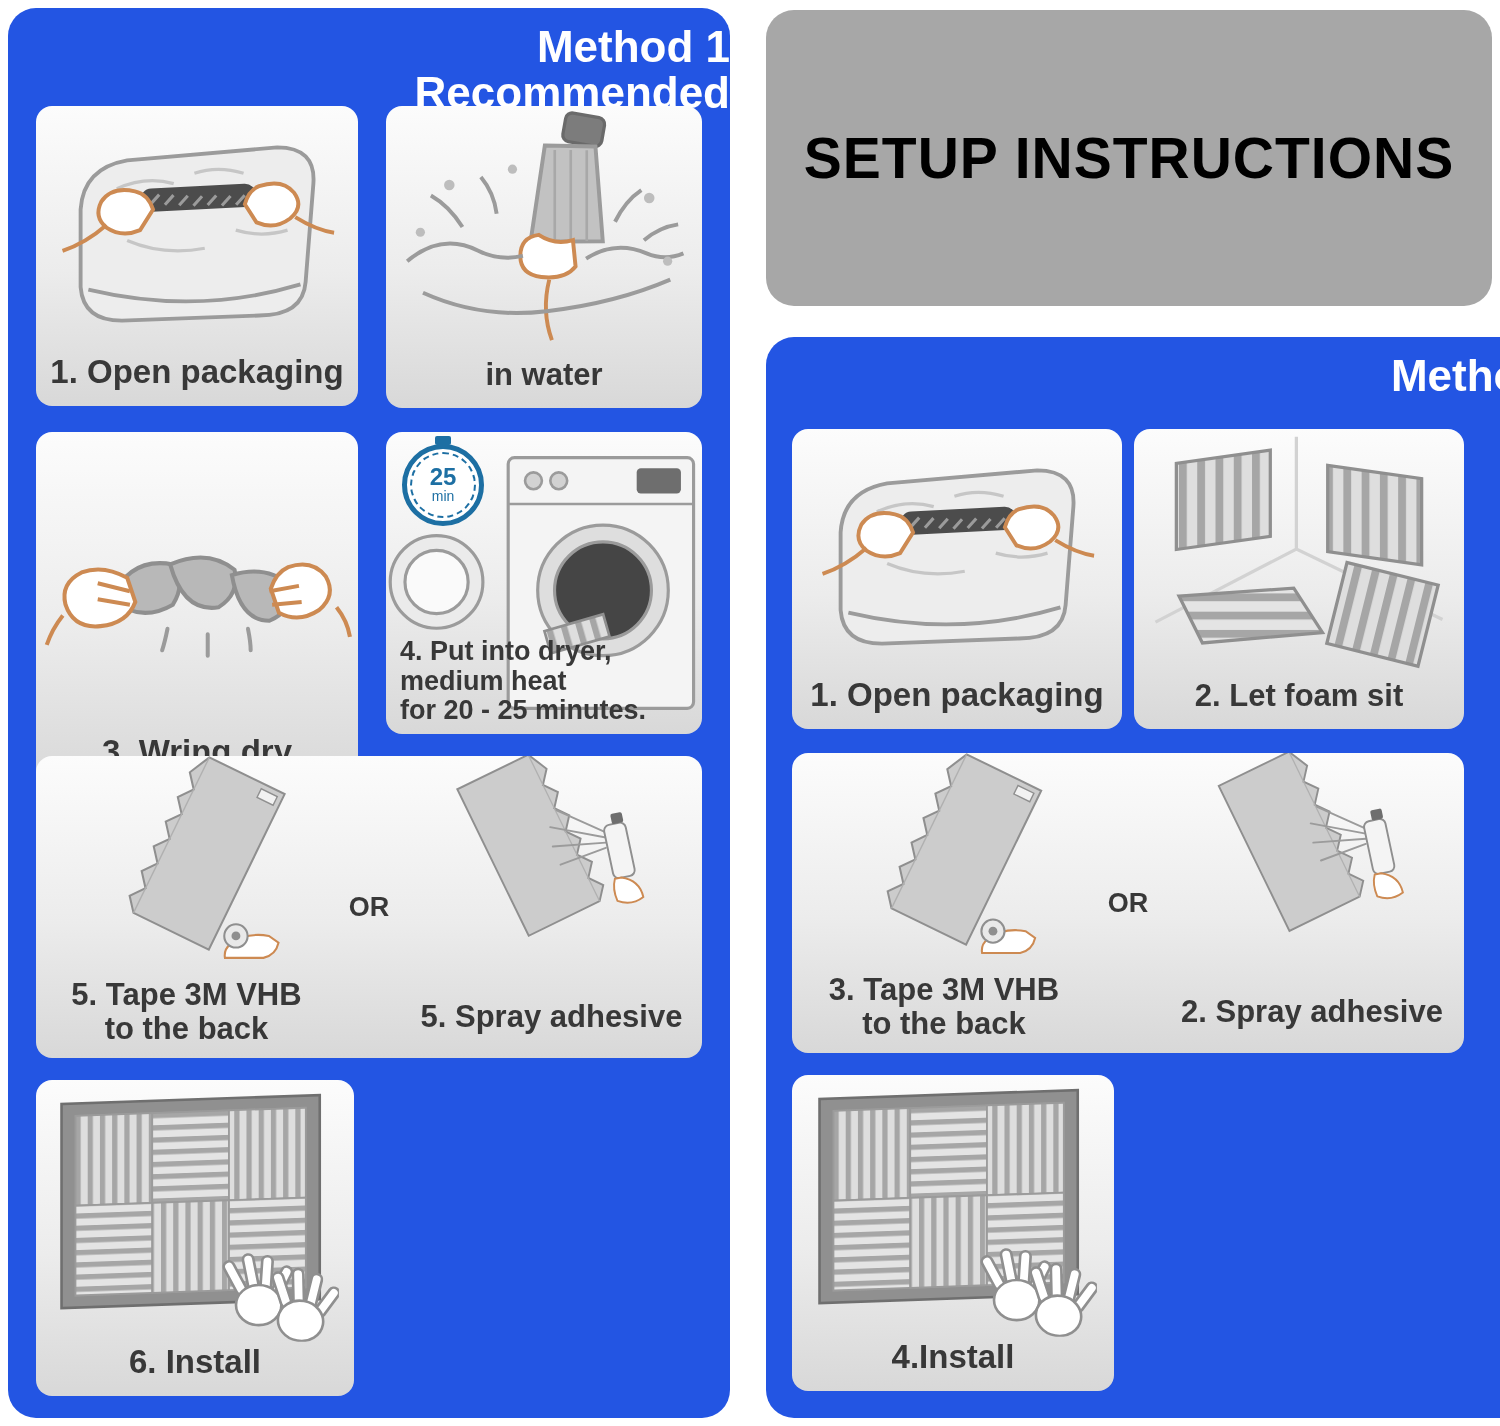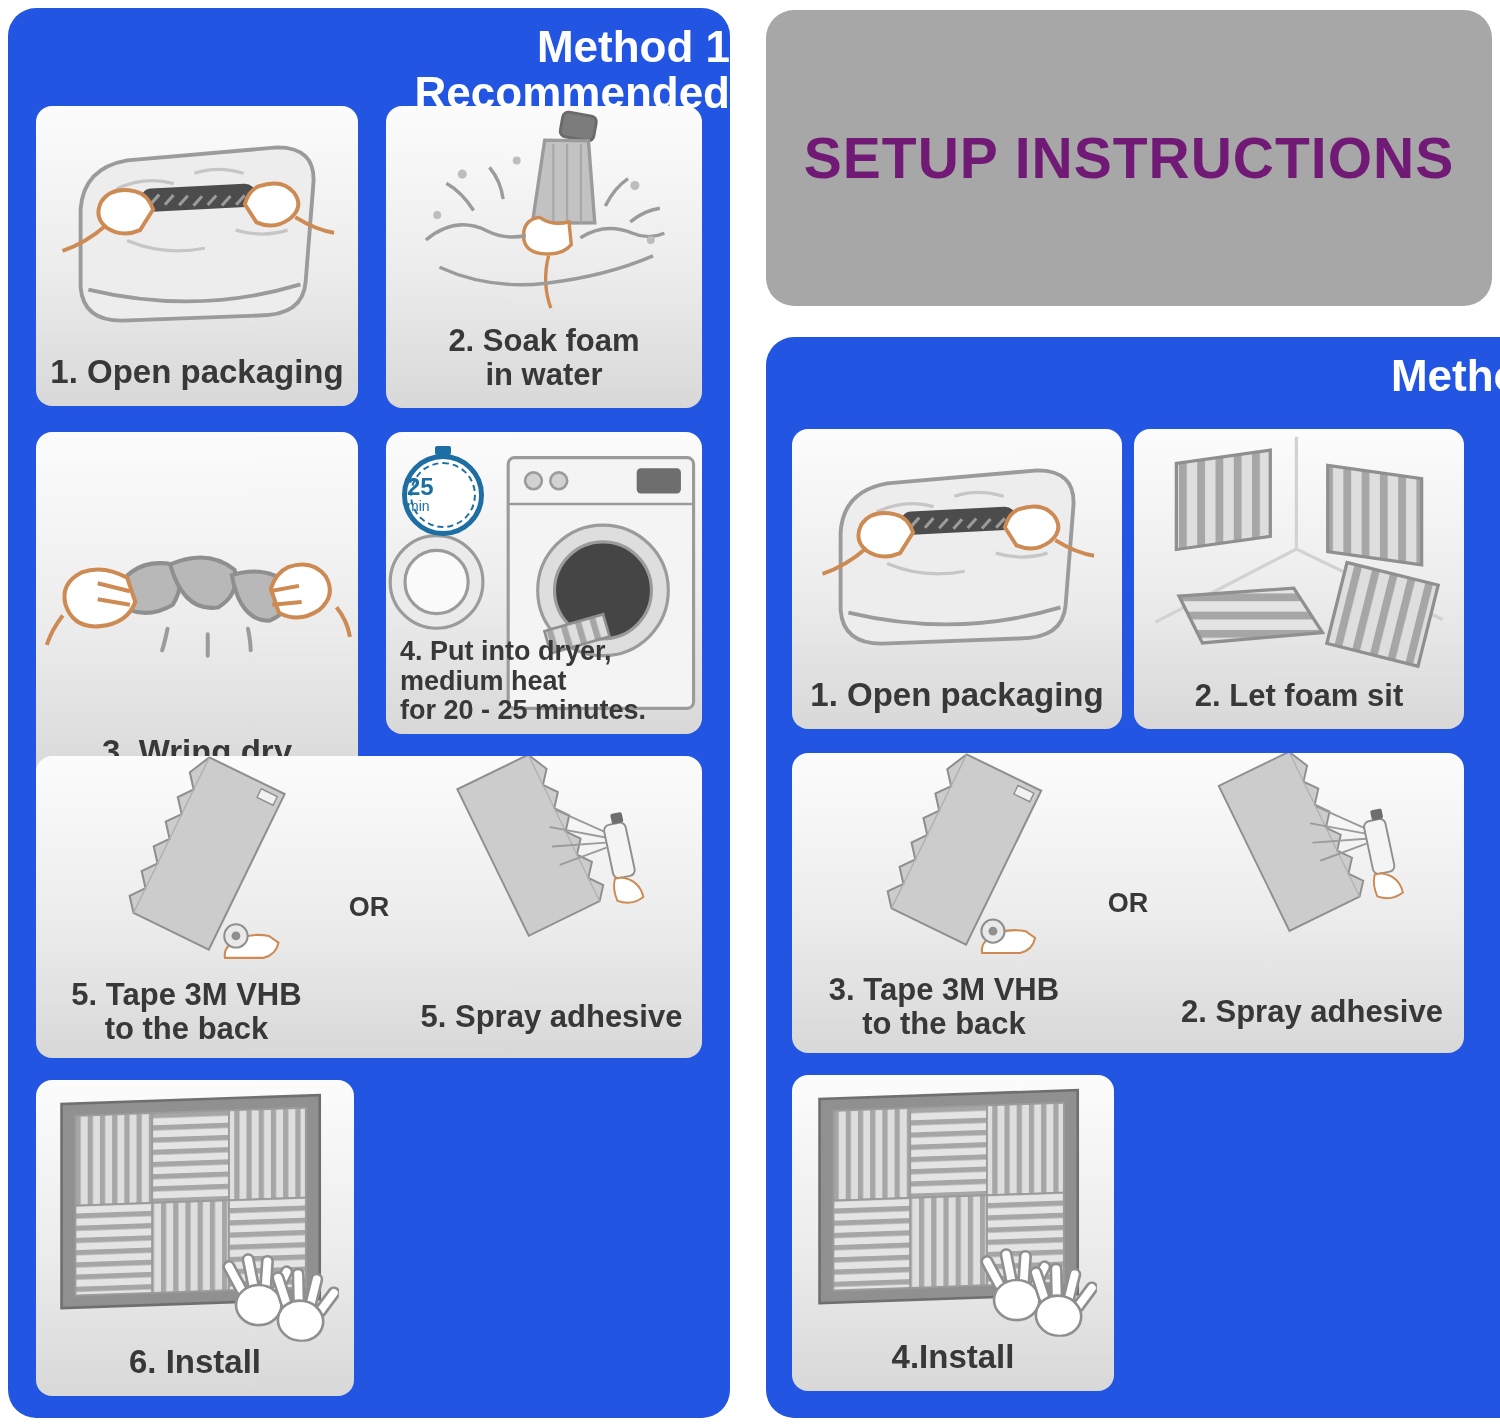--- a/index.html
+++ b/index.html
@@ -5,21 +5,21 @@
   html,body{margin:0;padding:0;background:#ffffff;}
   .canvas{position:relative;width:1500px;height:1426px;background:#ffffff;
           font-family:"Liberation Sans",sans-serif;overflow:hidden;}
 
   .panel{position:absolute;background:#2355e3;border-radius:28px;}
   .panel-m1{left:8px;top:8px;width:722px;height:1410px;}
   .panel-m2{left:766px;top:337px;width:818px;height:1081px;}
 
   .gray-box{position:absolute;left:766px;top:10px;width:726px;height:296px;background:#a7a7a7;
             border-radius:28px;display:flex;align-items:center;justify-content:center;}
-  .sheet-title{margin:0;font-size:57px;font-weight:700;color:#701a75;letter-spacing:1px;white-space:nowrap;}
+  .sheet-title{margin:0;font-size:57px;font-weight:700;color:#000000;letter-spacing:1px;white-space:nowrap;}
 
   .panel-title{position:absolute;top:16px;left:0;right:0;text-align:right;color:#ffffff;
                font-weight:700;font-size:44px;line-height:1.04;}
 
   .card{position:absolute;background:linear-gradient(180deg,#fcfcfc 0%,#ececec 55%,#d8d8d8 100%);
         border-radius:16px;display:flex;flex-direction:column;overflow:hidden;}
   .card .ill{display:block;flex:1 1 auto;width:100%;min-height:0;}
   .label{flex:0 0 auto;font-weight:700;color:#383838;text-align:center;
          font-size:31px;line-height:1.1;padding:2px 6px 16px;}
   .label.lg{font-size:33px;}
@@ -36,23 +36,23 @@
   
   .m2c1{left:26px;top:92px;width:330px;height:300px;}
   .m2c2{left:368px;top:92px;width:330px;height:300px;justify-content:center;}
   .m2c3{left:26px;top:416px;width:672px;height:300px;}
   .m2c4{left:26px;top:738px;width:322px;height:316px;}
 
   
   .card.abs-ill .ill{position:absolute;left:0;top:4px;width:100%;height:calc(100% - 8px);}
   .dryer-label{position:absolute;left:14px;bottom:8px;text-align:left;z-index:2;padding:0;}
 
-  .stopwatch{position:absolute;left:16px;top:22px;width:72px;height:72px;border-radius:50%;
+  .stopwatch{position:absolute;left:16px;top:12px;width:72px;height:72px;border-radius:50%;
              background:#ffffff;border:5px solid #1d6fa3;z-index:3;
-             display:flex;flex-direction:column;justify-content:center;}
+             display:flex;flex-direction:column;align-items:center;justify-content:center;}
   .stopwatch::before{content:"";position:absolute;inset:3px;border-radius:50%;border:2px dashed #1d6fa3;}
   .sw-btn{position:absolute;top:-13px;left:50%;transform:translateX(-50%);width:16px;height:9px;
           background:#1d6fa3;border-radius:2px;}
   .sw-num{font-size:24px;font-weight:700;color:#1d6fa3;line-height:1;}
   .sw-unit{font-size:14px;font-weight:400;color:#1d6fa3;line-height:1.1;}
 
   
   .card.wide{flex-direction:row;align-items:stretch;}
   .half{flex:1 1 0;display:flex;flex-direction:column;min-width:0;}
   .half .label{height:82px;display:flex;flex-direction:column;justify-content:flex-end;padding-bottom:12px;}
@@ -244,21 +244,20 @@
           <use href="#s-package"></use>
         </svg>
       <div class="label lg">1. Open packaging</div>
     </div>
 
     <div class="card m1c2">
       <svg class="ill" viewBox="0 0 240 190">
           <use href="#s-soak"></use>
         </svg>
       <div class="label">
-        <div>2. Soak foam</div>
         <div>in water</div>
       </div>
     </div>
 
     <div class="card m1c3">
       <svg class="ill" viewBox="0 0 240 170">
           <use href="#s-wring"></use>
         </svg>
       <div class="label lg">3. Wring dry</div>
     </div>

